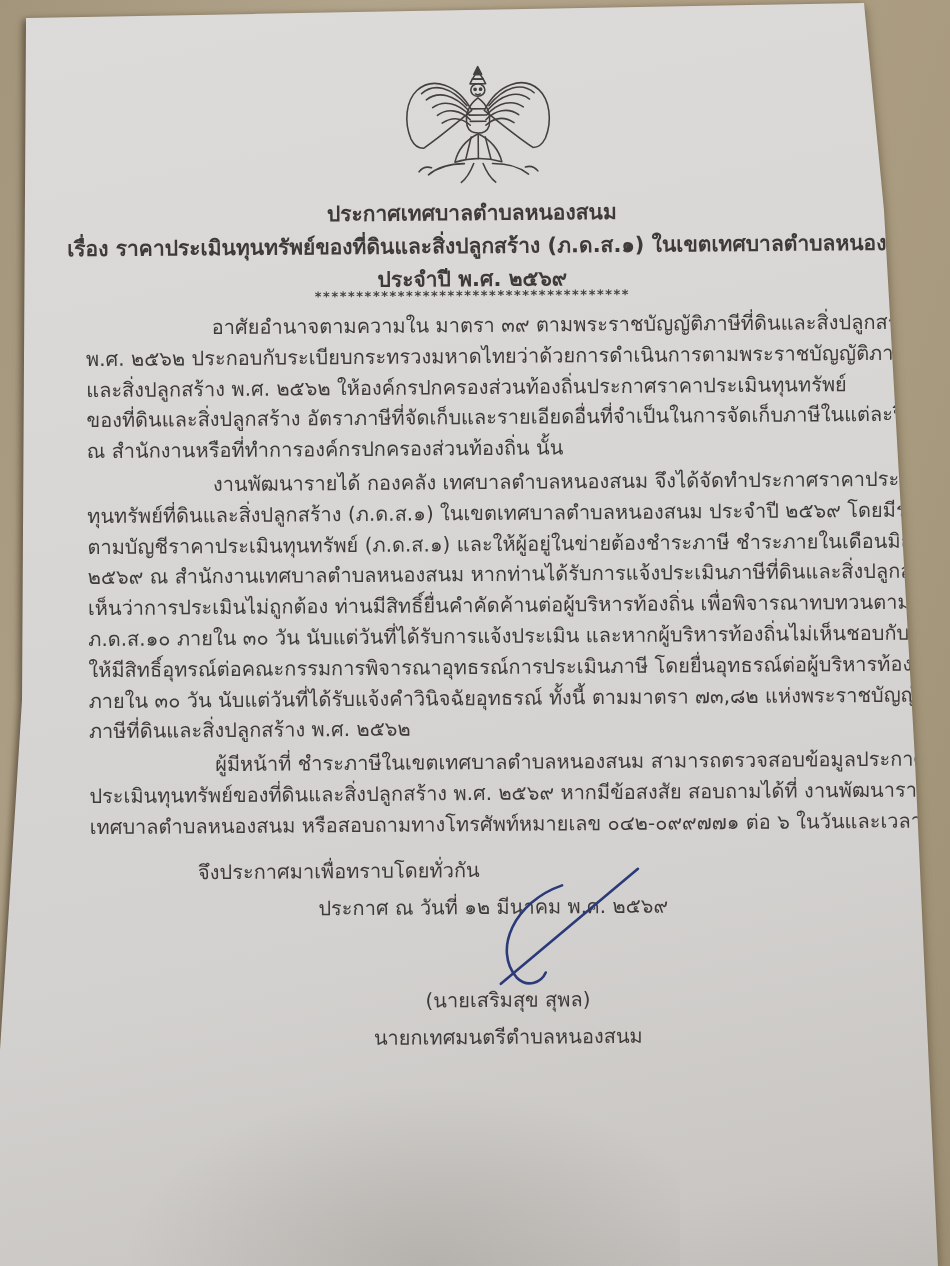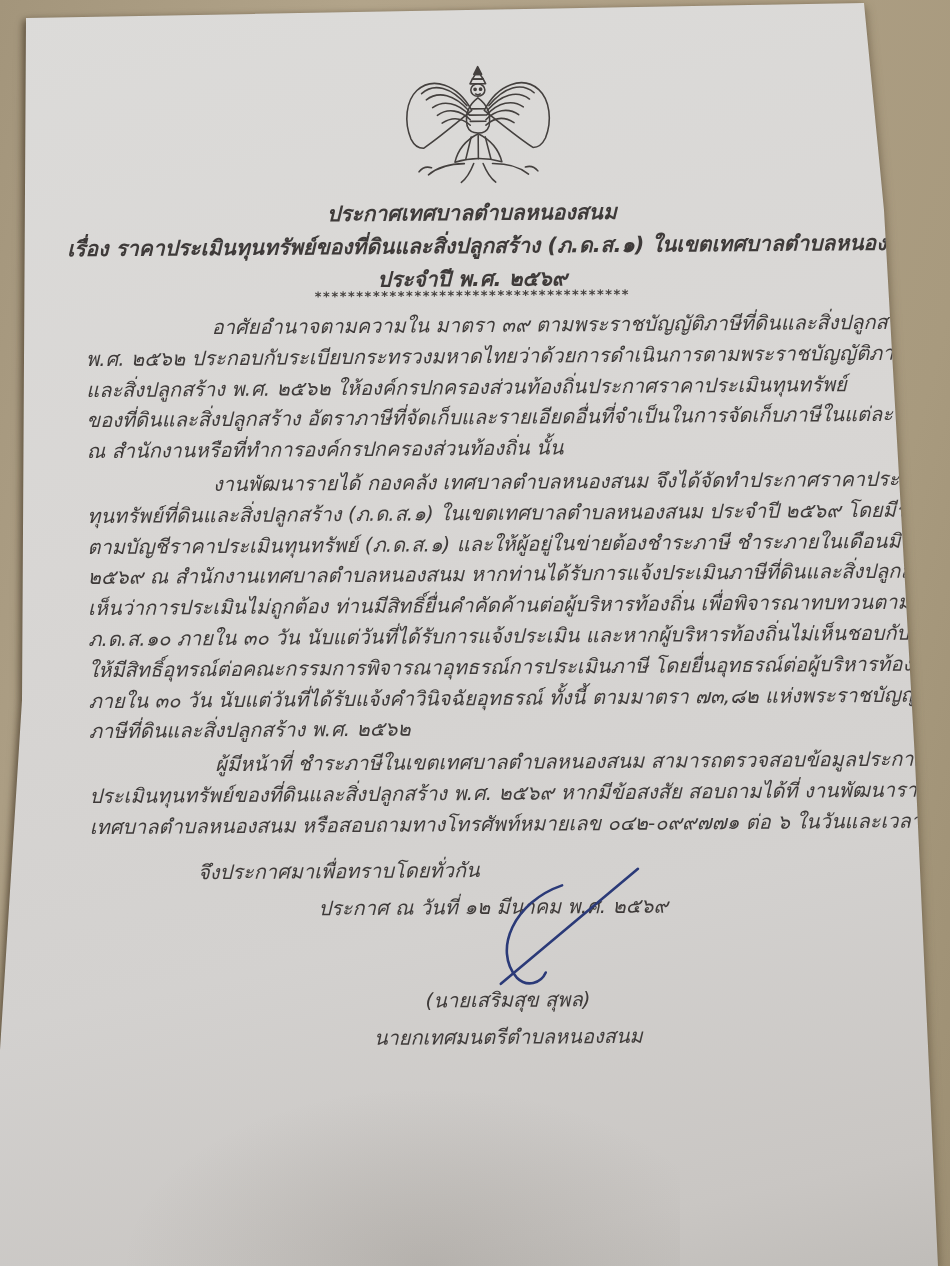--- a/index.html
+++ b/index.html
@@ -10,21 +10,20 @@
     position:relative;
   }
   .paper-shadow{
     position:absolute;inset:0;
     filter:drop-shadow(-3px 2px 3px rgba(62,50,32,.55)) drop-shadow(2px 4px 5px rgba(62,50,32,.35));
   }
   .paper{
     position:absolute;inset:0;
     clip-path:polygon(26px 18px,864px 3px,884px 210px,915px 760px,938px 1266px,0px 1266px,0px 1050px,22px 700px);
     background:linear-gradient(168deg,#dcdbd9 0%,#d8d6d4 40%,#d3d1cf 70%,#c9c6c3 92%,#bfbcb8 100%);
-    font-style:italic;
   }
   .paper::after{
     content:"";position:absolute;left:120px;bottom:0;width:560px;height:180px;
     background:radial-gradient(ellipse at 55% 100%,rgba(90,82,70,.18),rgba(90,82,70,0) 70%);
   }
   .content{
     position:absolute;inset:0;
     transform:rotate(-0.45deg);transform-origin:480px 620px;
     color:#3e3a39;font-size:20px;
   }

